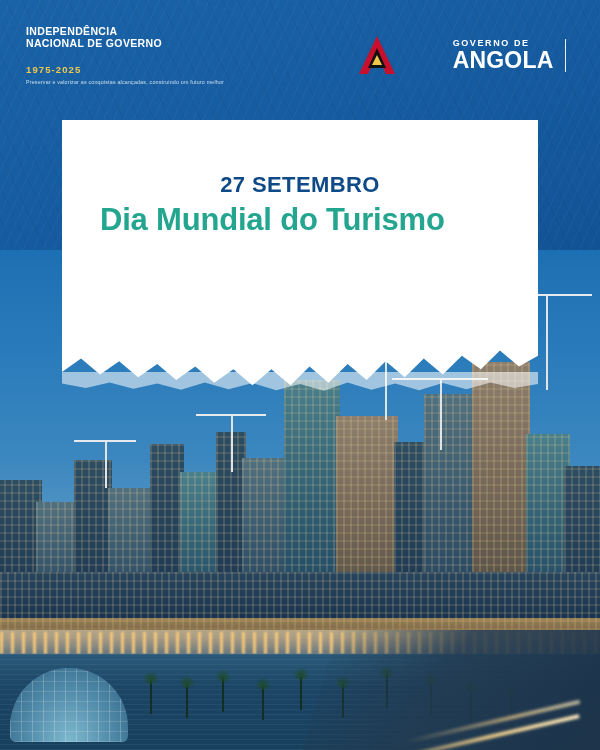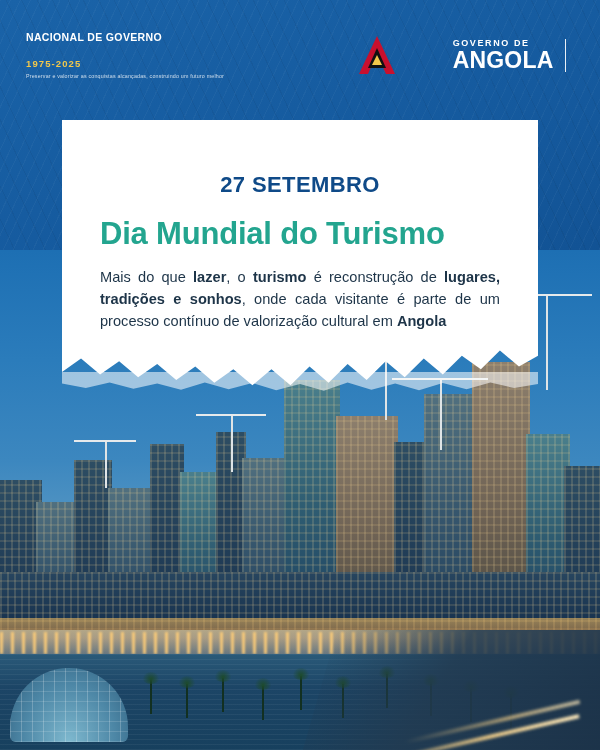--- a/index.html
+++ b/index.html
@@ -166,21 +166,21 @@
       40% 99%, 36% 93%, 32% 98%, 28% 92%, 24% 97%, 20% 91%, 16% 96%,
       12% 90%, 8% 95%, 4% 89%, 0% 94%
     );
   }
   .card-inner { padding: 52px 38px 0 38px; }
   .kicker {
     color: #0f4a88; font-size: 22px; font-weight: bold; letter-spacing: .4px; text-align: center;
   }
   .title {
     color: #23a58f; font-size: 31px; font-weight: bold; letter-spacing: -.2px;
-    margin-top: 18px;
+    margin-top: 4px;
   }
   .body {
     margin-top: 14px;
     color: #1d3448; font-size: 14.6px; line-height: 1.52;
     text-align: justify; text-justify: inter-word;
     max-width: 400px;
   }
   .body b { font-weight: bold; }
 
   
@@ -278,28 +278,28 @@
     <div class="dome">
       <div class="dome-grid"></div>
     </div>
   </div>
 
   <div class="fringe"></div>
   <div class="card">
     <div class="card-inner">
       <div class="kicker">27 SETEMBRO</div>
       <div class="title">Dia Mundial do Turismo</div>
-      <div class="body"><span>Mais do que </span><b>lazer</b><span>, o </span><b>turismo</b><span> é reconstrução de </span><b>lugares, tradições e sonhos</b><span>, onde cada visitante é parte de um processo contínuo de valorização cultural em </span><b>Angola</b></div>
     </div>
   </div>
 
   <div class="header">
 
     <div class="indep-logo">
       <div class="indep-text">
+        <div class="l1">INDEPENDÊNCIA</div>
         <div class="l2">NACIONAL DE GOVERNO</div>
         <div class="l3">1975-2025</div>
         <div class="l4">Preservar e valorizar as conquistas alcançadas, construindo um futuro melhor</div>
       </div>
     </div>
 
     <div class="gov-logo">
       <div class="gov-mark">
         <svg width="44" height="42" viewBox="0 0 44 42" aria-hidden="true">
           <path d="M22 2 L40 40 L31 40 L22 20 L13 40 L4 40 Z" fill="#c8102e"></path>

